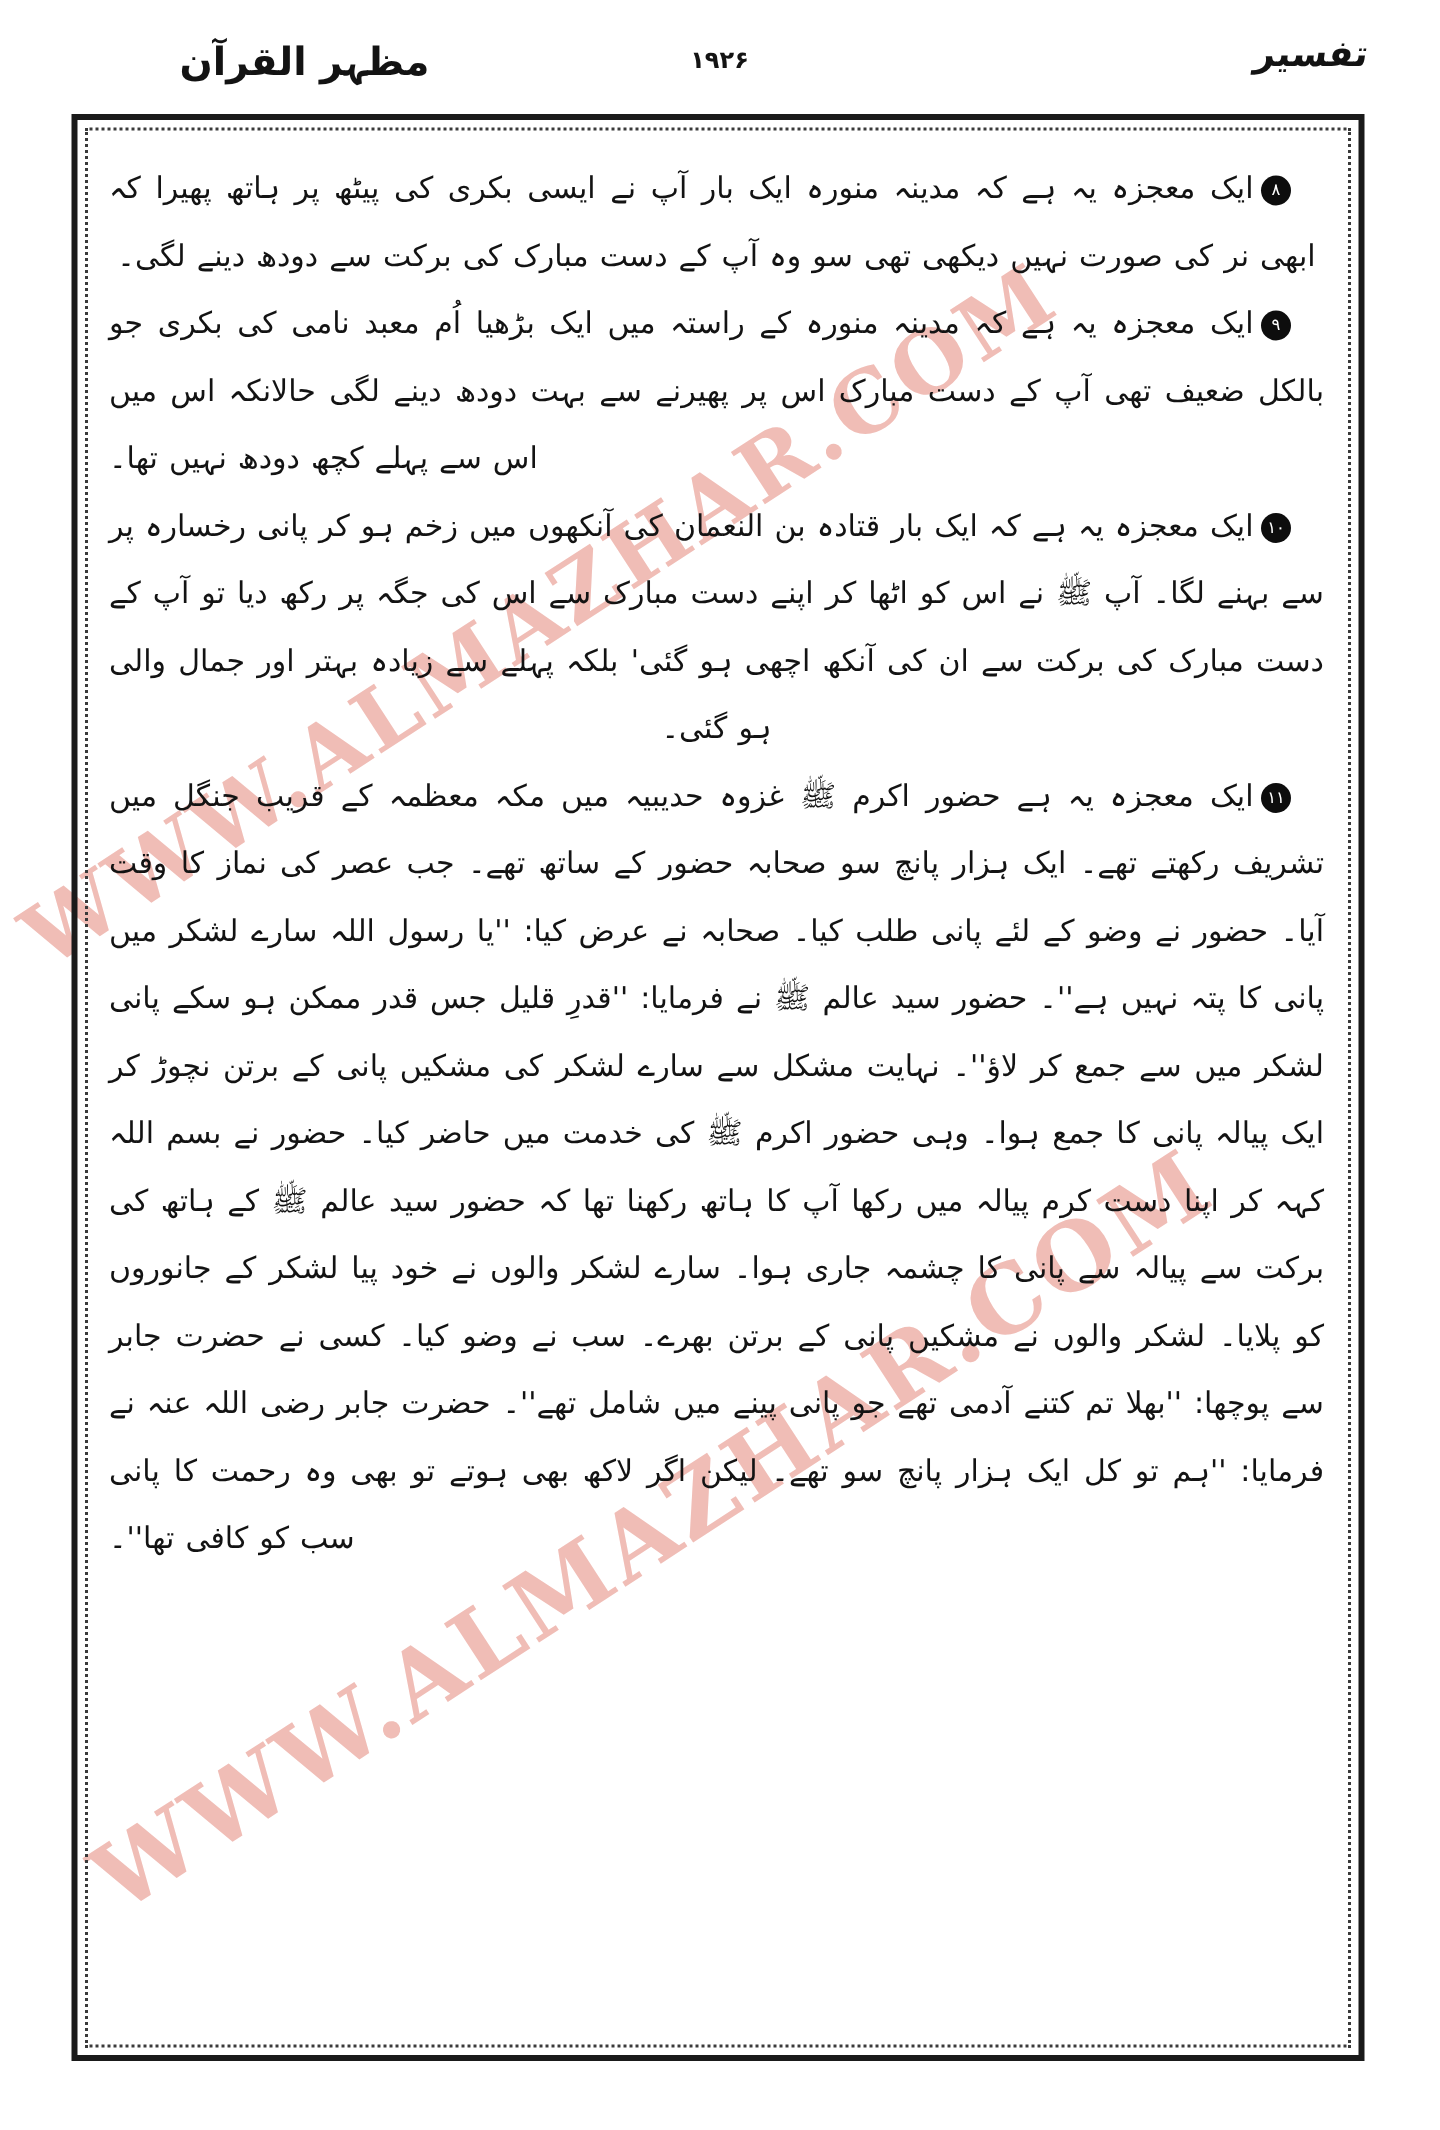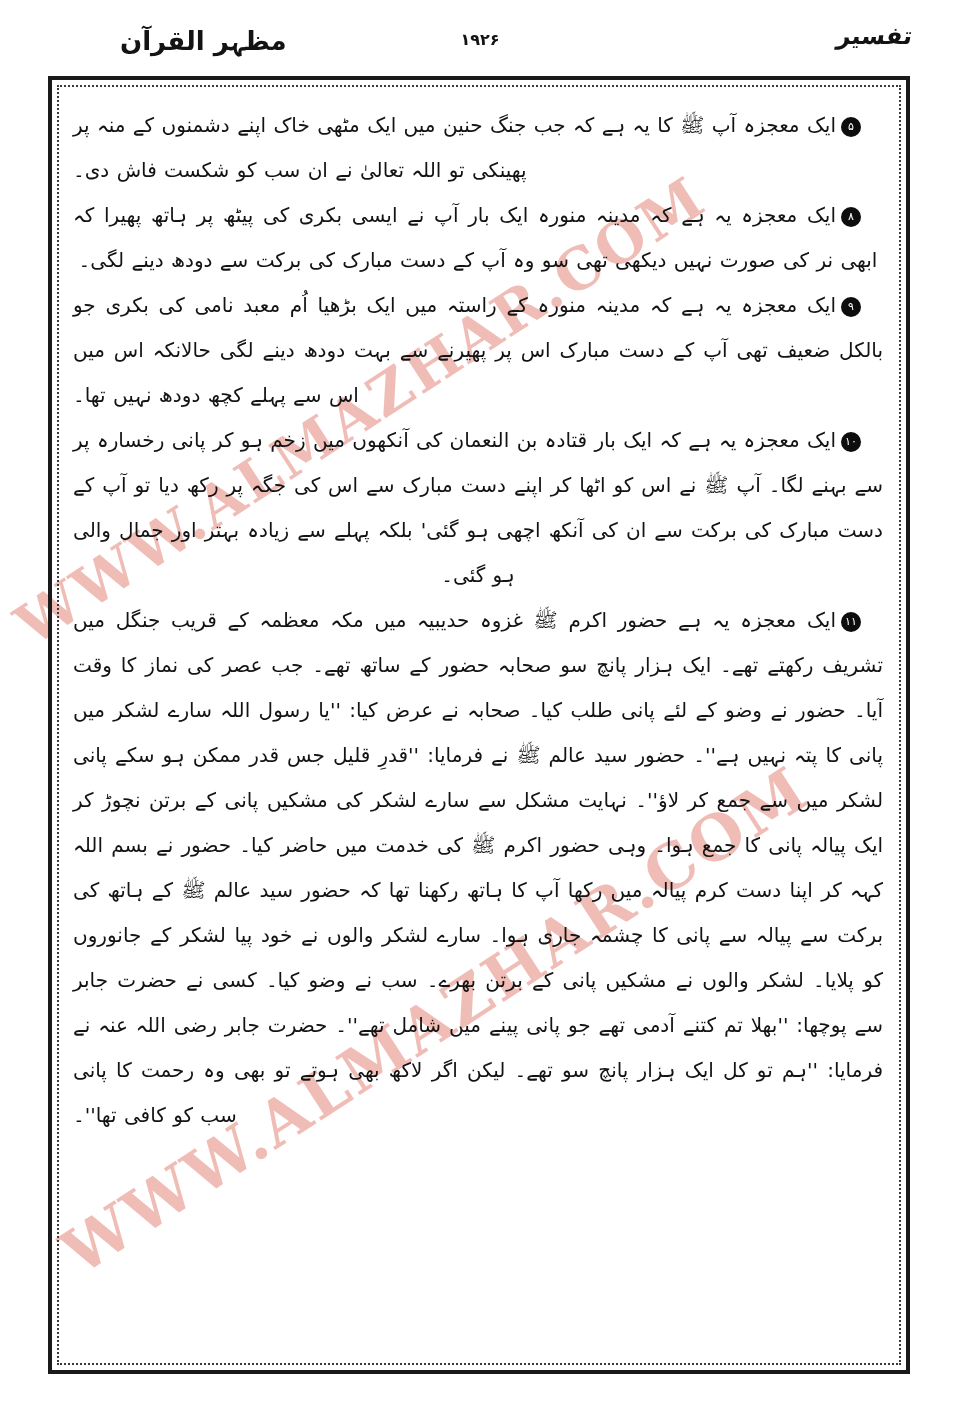--- a/index.html
+++ b/index.html
@@ -94,21 +94,20 @@
 
   <div class="page-header">
     <div class="h-right">تفسیر</div>
     <div class="h-center">۱۹۲۶</div>
     <div class="h-left">مظہر القرآن</div>
   </div>
 
   <div class="frame">
     <div class="frame-inner">
 
-      <p class="para last-left"><span class="bullet">۵</span><span>ایک معجزہ آپ ﷺ کا یہ ہے کہ جب جنگ حنین میں ایک مٹھی خاک اپنے دشمنوں کے منہ پر پھینکی تو اللہ تعالیٰ نے ان سب کو شکست فاش دی۔</span></p>
 
 
 
       <p class="para last-center"><span class="bullet">۸</span><span>ایک معجزہ یہ ہے کہ مدینہ منورہ ایک بار آپ نے ایسی بکری کی پیٹھ پر ہاتھ پھیرا کہ ابھی نر کی صورت نہیں دیکھی تھی سو وہ آپ کے دست مبارک کی برکت سے دودھ دینے لگی۔</span></p>
 
       <p class="para last-left"><span class="bullet">۹</span><span>ایک معجزہ یہ ہے کہ مدینہ منورہ کے راستہ میں ایک بڑھیا اُم معبد نامی کی بکری جو بالکل ضعیف تھی آپ کے دست مبارک اس پر پھیرنے سے بہت دودھ دینے لگی حالانکہ اس میں اس سے پہلے کچھ دودھ نہیں تھا۔</span></p>
 
       <p class="para last-center"><span class="bullet">۱۰</span><span>ایک معجزہ یہ ہے کہ ایک بار قتادہ بن النعمان کی آنکھوں میں زخم ہو کر پانی رخسارہ پر سے بہنے لگا۔ آپ ﷺ نے اس کو اٹھا کر اپنے دست مبارک سے اس کی جگہ پر رکھ دیا تو آپ کے دست مبارک کی برکت سے ان کی آنکھ اچھی ہو گئی' بلکہ پہلے سے زیادہ بہتر اور جمال والی ہو گئی۔</span></p>
 
       <p class="para last-left"><span class="bullet">۱۱</span><span>ایک معجزہ یہ ہے حضور اکرم ﷺ غزوہ حدیبیہ میں مکہ معظمہ کے قریب جنگل میں تشریف رکھتے تھے۔ ایک ہزار پانچ سو صحابہ حضور کے ساتھ تھے۔ جب عصر کی نماز کا وقت آیا۔ حضور نے وضو کے لئے پانی طلب کیا۔ صحابہ نے عرض کیا: ''یا رسول اللہ سارے لشکر میں پانی کا پتہ نہیں ہے''۔ حضور سید عالم ﷺ نے فرمایا: ''قدرِ قلیل جس قدر ممکن ہو سکے پانی لشکر میں سے جمع کر لاؤ''۔ نہایت مشکل سے سارے لشکر کی مشکیں پانی کے برتن نچوڑ کر ایک پیالہ پانی کا جمع ہوا۔ وہی حضور اکرم ﷺ کی خدمت میں حاضر کیا۔ حضور نے بسم اللہ کہہ کر اپنا دست کرم پیالہ میں رکھا آپ کا ہاتھ رکھنا تھا کہ حضور سید عالم ﷺ کے ہاتھ کی برکت سے پیالہ سے پانی کا چشمہ جاری ہوا۔ سارے لشکر والوں نے خود پیا لشکر کے جانوروں کو پلایا۔ لشکر والوں نے مشکیں پانی کے برتن بھرے۔ سب نے وضو کیا۔ کسی نے حضرت جابر سے پوچھا: ''بھلا تم کتنے آدمی تھے جو پانی پینے میں شامل تھے''۔ حضرت جابر رضی اللہ عنہ نے فرمایا: ''ہم تو کل ایک ہزار پانچ سو تھے۔ لیکن اگر لاکھ بھی ہوتے تو بھی وہ رحمت کا پانی سب کو کافی تھا''۔</span></p>

